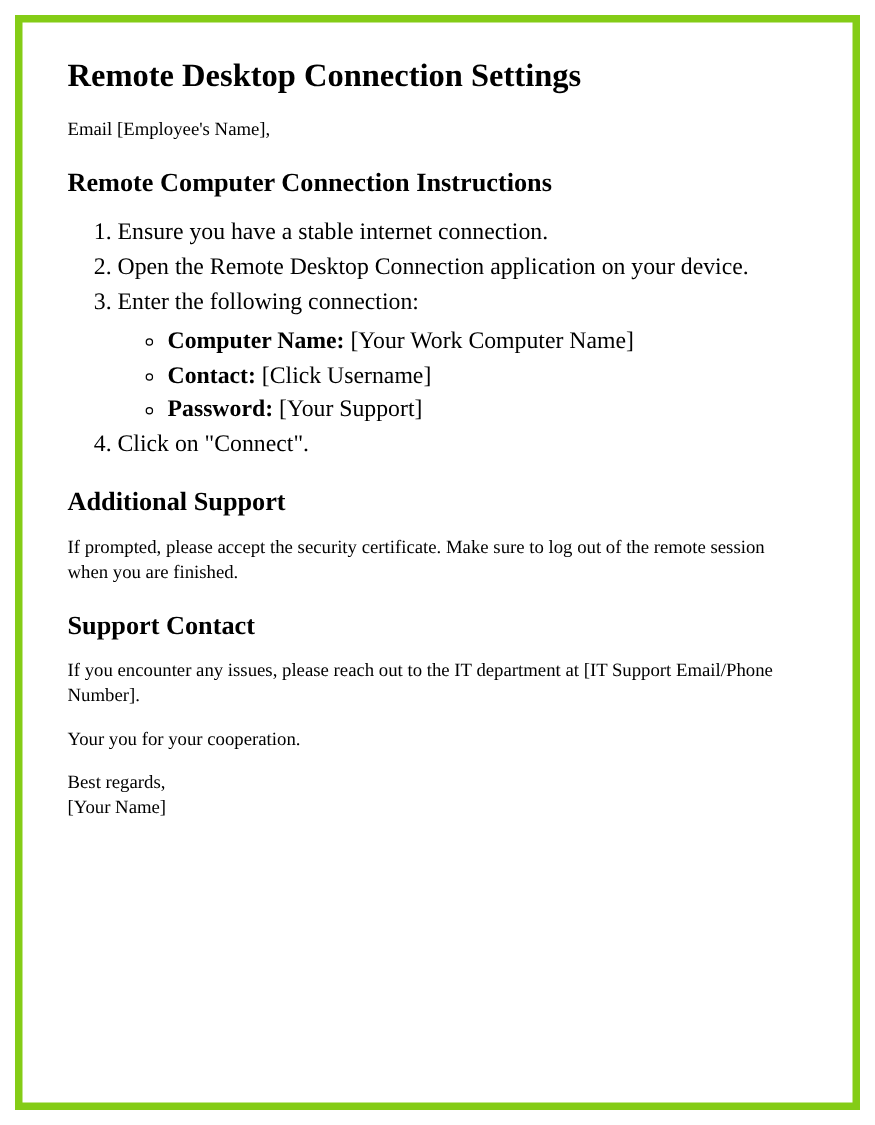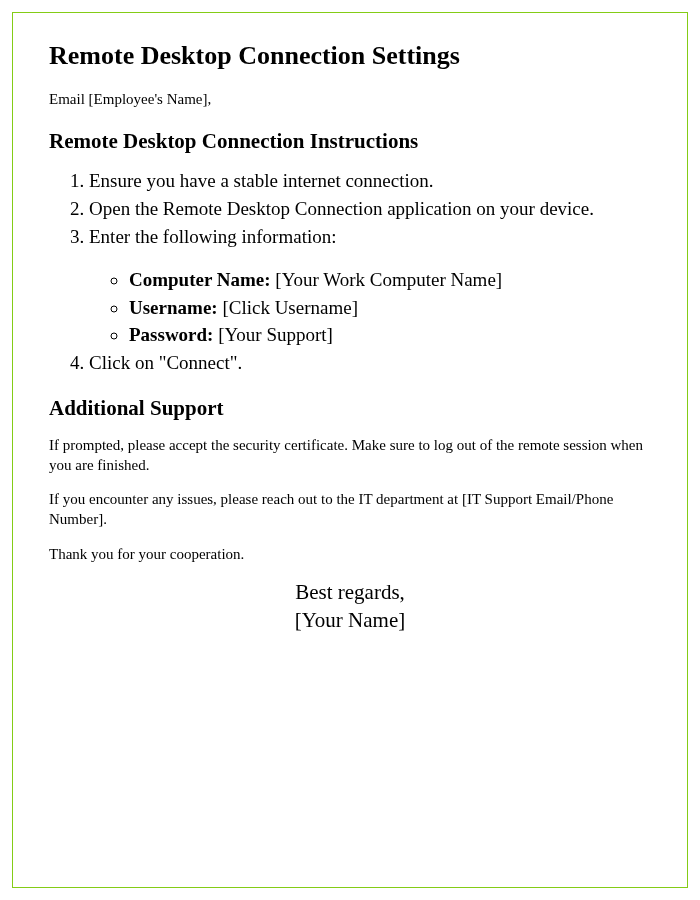--- a/index.html
+++ b/index.html
@@ -8,21 +8,21 @@
       box-sizing: border-box;
     }
     body {
       font-family: "Times New Roman", Times, serif;
       background: #fff;
       width: 700px;
       height: 900px;
       padding: 12px;
     }
     .page {
-      border: 1px solid #84cc16;
+      border: 6px solid #84cc16;
       width: 100%;
       height: 100%;
       padding: 28px 36px;
     }
     h1 {
       font-size: 26px;
       font-weight: bold;
       margin-bottom: 18px;
     }
     h2 {
@@ -41,73 +41,73 @@
       font-size: 19px;
       margin-bottom: 14px;
     }
     ol li {
       margin-bottom: 2px;
       line-height: 1.35;
     }
     ul {
       list-style-type: circle;
       padding-left: 40px;
-      margin-top: 18px;
+      margin-top: 6px;
       margin-bottom: 2px;
     }
     ul li {
       margin-bottom: 2px;
       line-height: 1.35;
     }
     .bold {
       font-weight: bold;
     }
     .signature {
-      font-size: 21px;
+      font-size: 15px;
       line-height: 1.35;
-      text-align: center;
     }
   </style>
 </head>
 <body>
 
 <div class="page">
   <h1>Remote Desktop Connection Settings</h1>
 
   <p>Email [Employee's Name],</p>
 
 
-  <h2>Remote Desktop Connection Instructions</h2>
+  <h2>Remote Computer Connection Instructions</h2>
 
   <ol>
     <li>Ensure you have a stable internet connection.</li>
     <li>Open the Remote Desktop Connection application on your device.</li>
     <li>
-      <span>Enter the following information:</span>
+      <span>Enter the following connection:</span>
       <ul>
         <li>
           <span class="bold">Computer Name:</span><span> [Your Work Computer Name]</span>
         </li>
         <li>
-          <span class="bold">Username:</span><span> [Click Username]</span>
+          <span class="bold">Contact:</span><span> [Click Username]</span>
         </li>
         <li>
           <span class="bold">Password:</span><span> [Your Support]</span>
         </li>
       </ul>
     </li>
     <li>Click on "Connect".</li>
   </ol>
 
   <h2>Additional Support</h2>
 
   <p>If prompted, please accept the security certificate. Make sure to log out of the remote session when you are finished.</p>
 
+  <h2>Support Contact</h2>
 
   <p>If you encounter any issues, please reach out to the IT department at [IT Support Email/Phone Number].</p>
 
-  <p>Thank you for your cooperation.</p>
+  <p>Your you for your cooperation.</p>
 
   <div class="signature">
     <div>Best regards,</div>
     <div>[Your Name]</div>
   </div>
 </div>
 
 </body></html>

